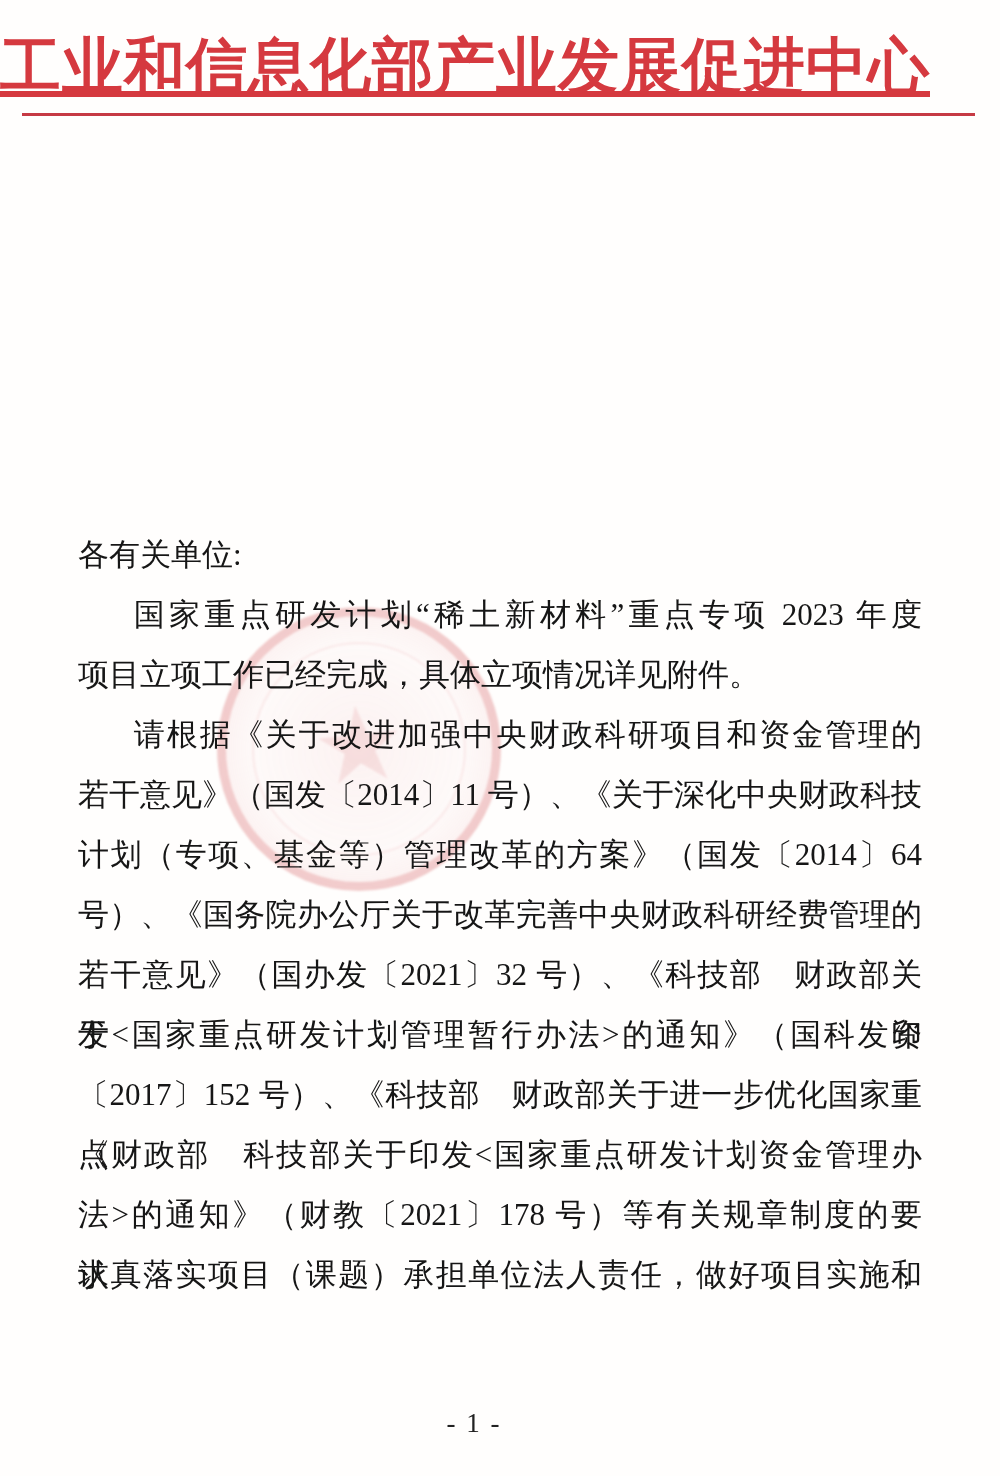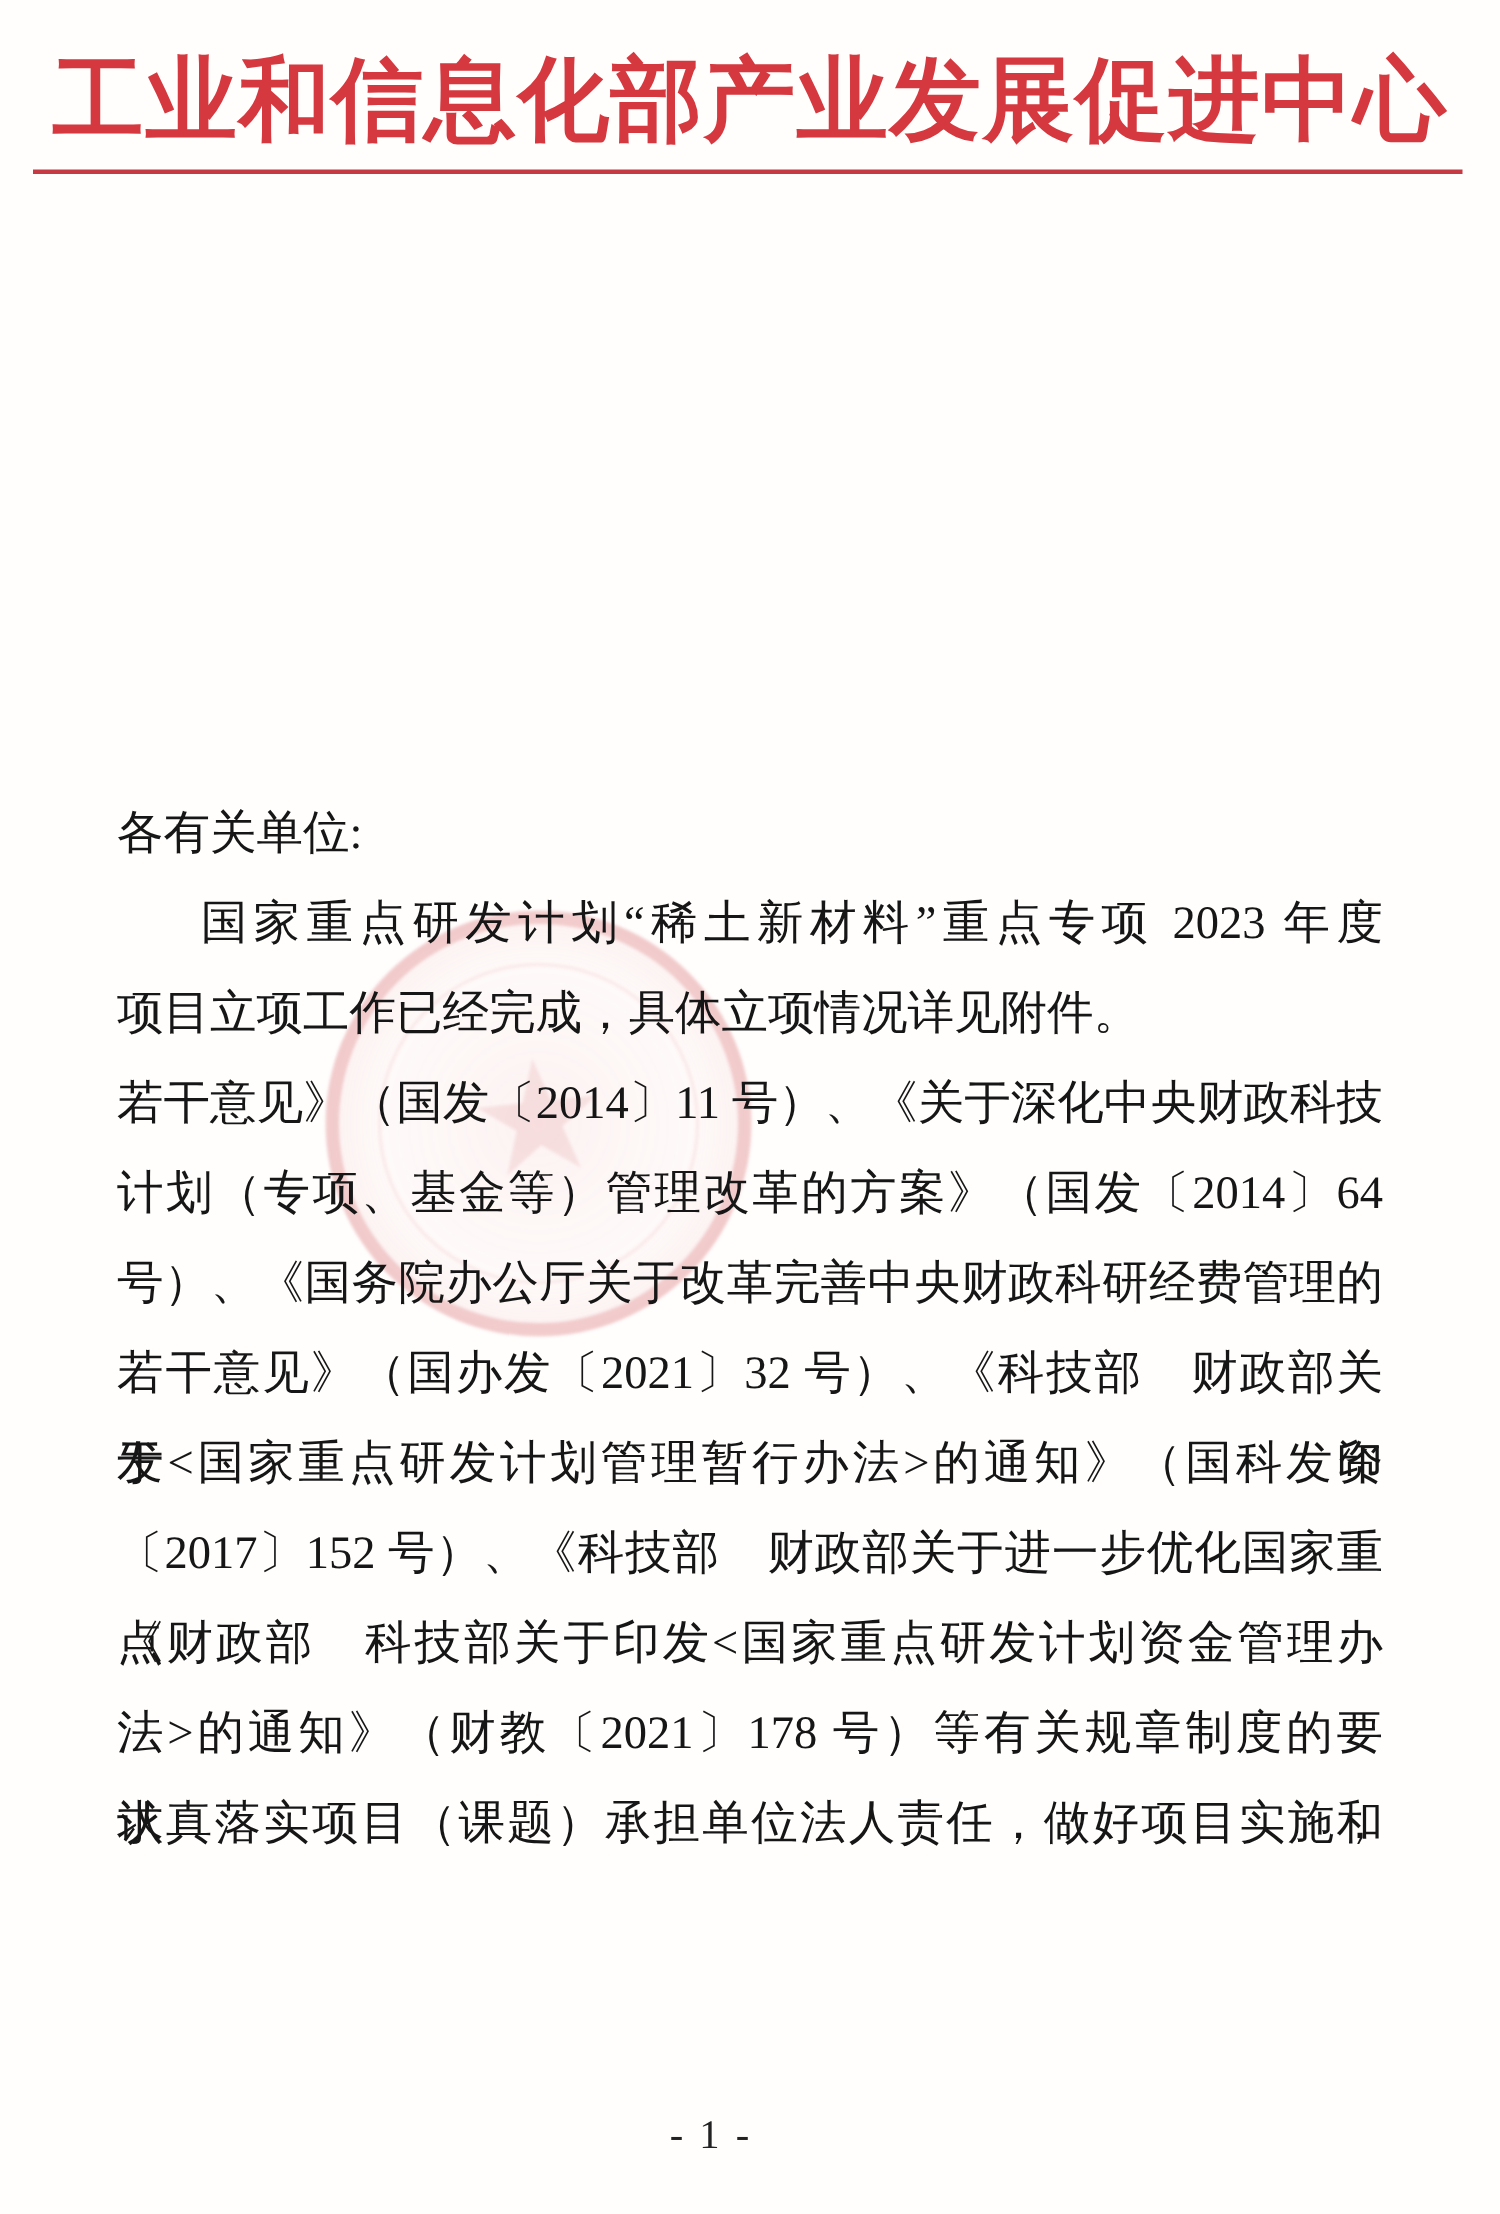--- a/index.html
+++ b/index.html
@@ -6,25 +6,26 @@
   .page{
     position:relative;
     width:1000px;height:1476px;
     background:#fffefd;
     overflow:hidden;
     font-family:"Liberation Serif","DejaVu Serif",serif;
   }
   
   .org-name{
     position:absolute;top:26px;left:0;right:0;
-    text-align:center;
+    text-align:left;
     font-size:61px;font-weight:bold;
     letter-spacing:1px;
     color:#d5393f;
     white-space:nowrap;
+    text-decoration:underline;
   }
   .red-rule{
     position:absolute;top:113px;left:22px;width:953px;height:3px;
     background:#c63a44;
   }
   .doc-number{
     position:absolute;top:150px;right:128px;
     font-size:34px;color:#141414;
     letter-spacing:1px;
     white-space:nowrap;
@@ -96,20 +97,21 @@
   <div class="seal">
     <span class="seal-inner-ring"></span>
     <span class="seal-star">★</span>
   </div>
 
 
   <main class="body-text">
     <div class="line">各有关单位:</div>
     <div class="line just indent">国家重点研发计划“稀土新材料”重点专项 2023 年度</div>
     <div class="line">项目立项工作已经完成，具体立项情况详见附件。</div>
+    <div class="line just indent">请根据《关于改进加强中央财政科研项目和资金管理的</div>
     <div class="line just">若干意见》（国发〔2014〕11 号）、《关于深化中央财政科技</div>
     <div class="line just">计划（专项、基金等）管理改革的方案》（国发〔2014〕64</div>
     <div class="line just">号）、《国务院办公厅关于改革完善中央财政科研经费管理的</div>
     <div class="line just">若干意见》（国办发〔2021〕32 号）、《科技部　财政部关于印</div>
     <div class="line just">发&lt;国家重点研发计划管理暂行办法&gt;的通知》（国科发资</div>
     <div class="line just">〔2017〕152 号）、《科技部　财政部关于进一步优化国家重点</div>
     <div class="line just">《财政部　科技部关于印发&lt;国家重点研发计划资金管理办</div>
     <div class="line just">法&gt;的通知》（财教〔2021〕178 号）等有关规章制度的要求，</div>
     <div class="line just">认真落实项目（课题）承担单位法人责任，做好项目实施和</div>
   </main>

